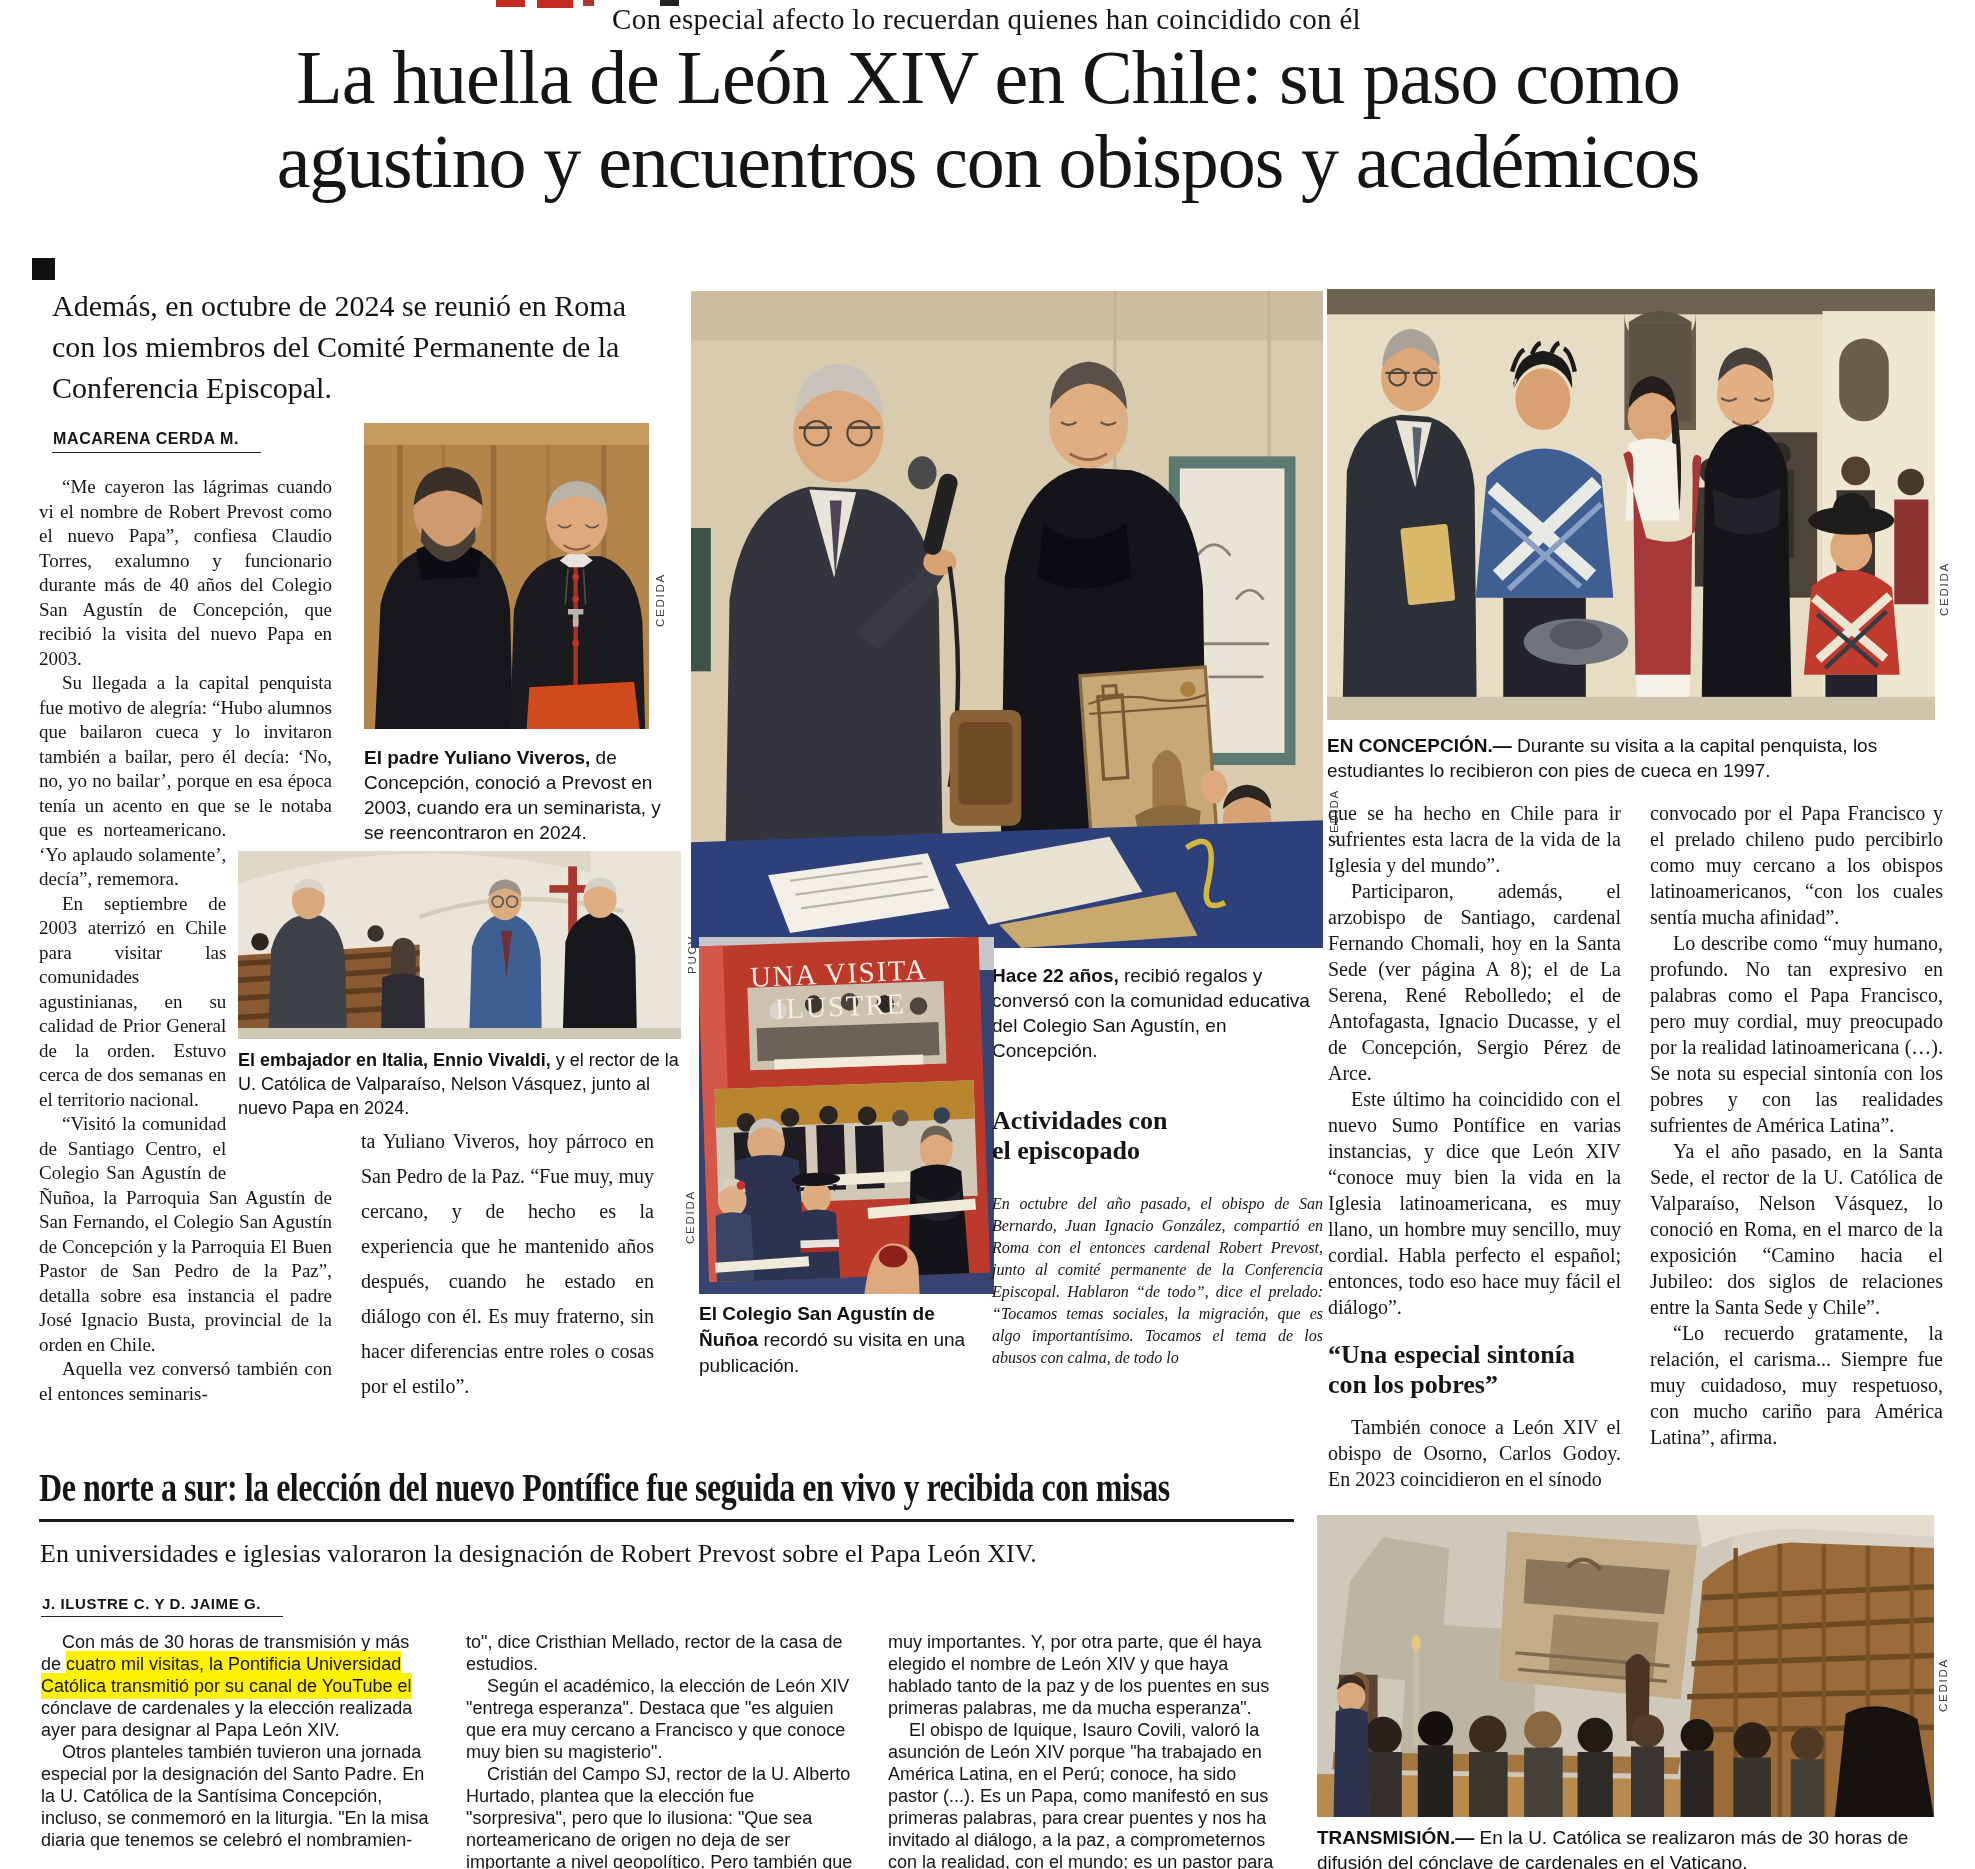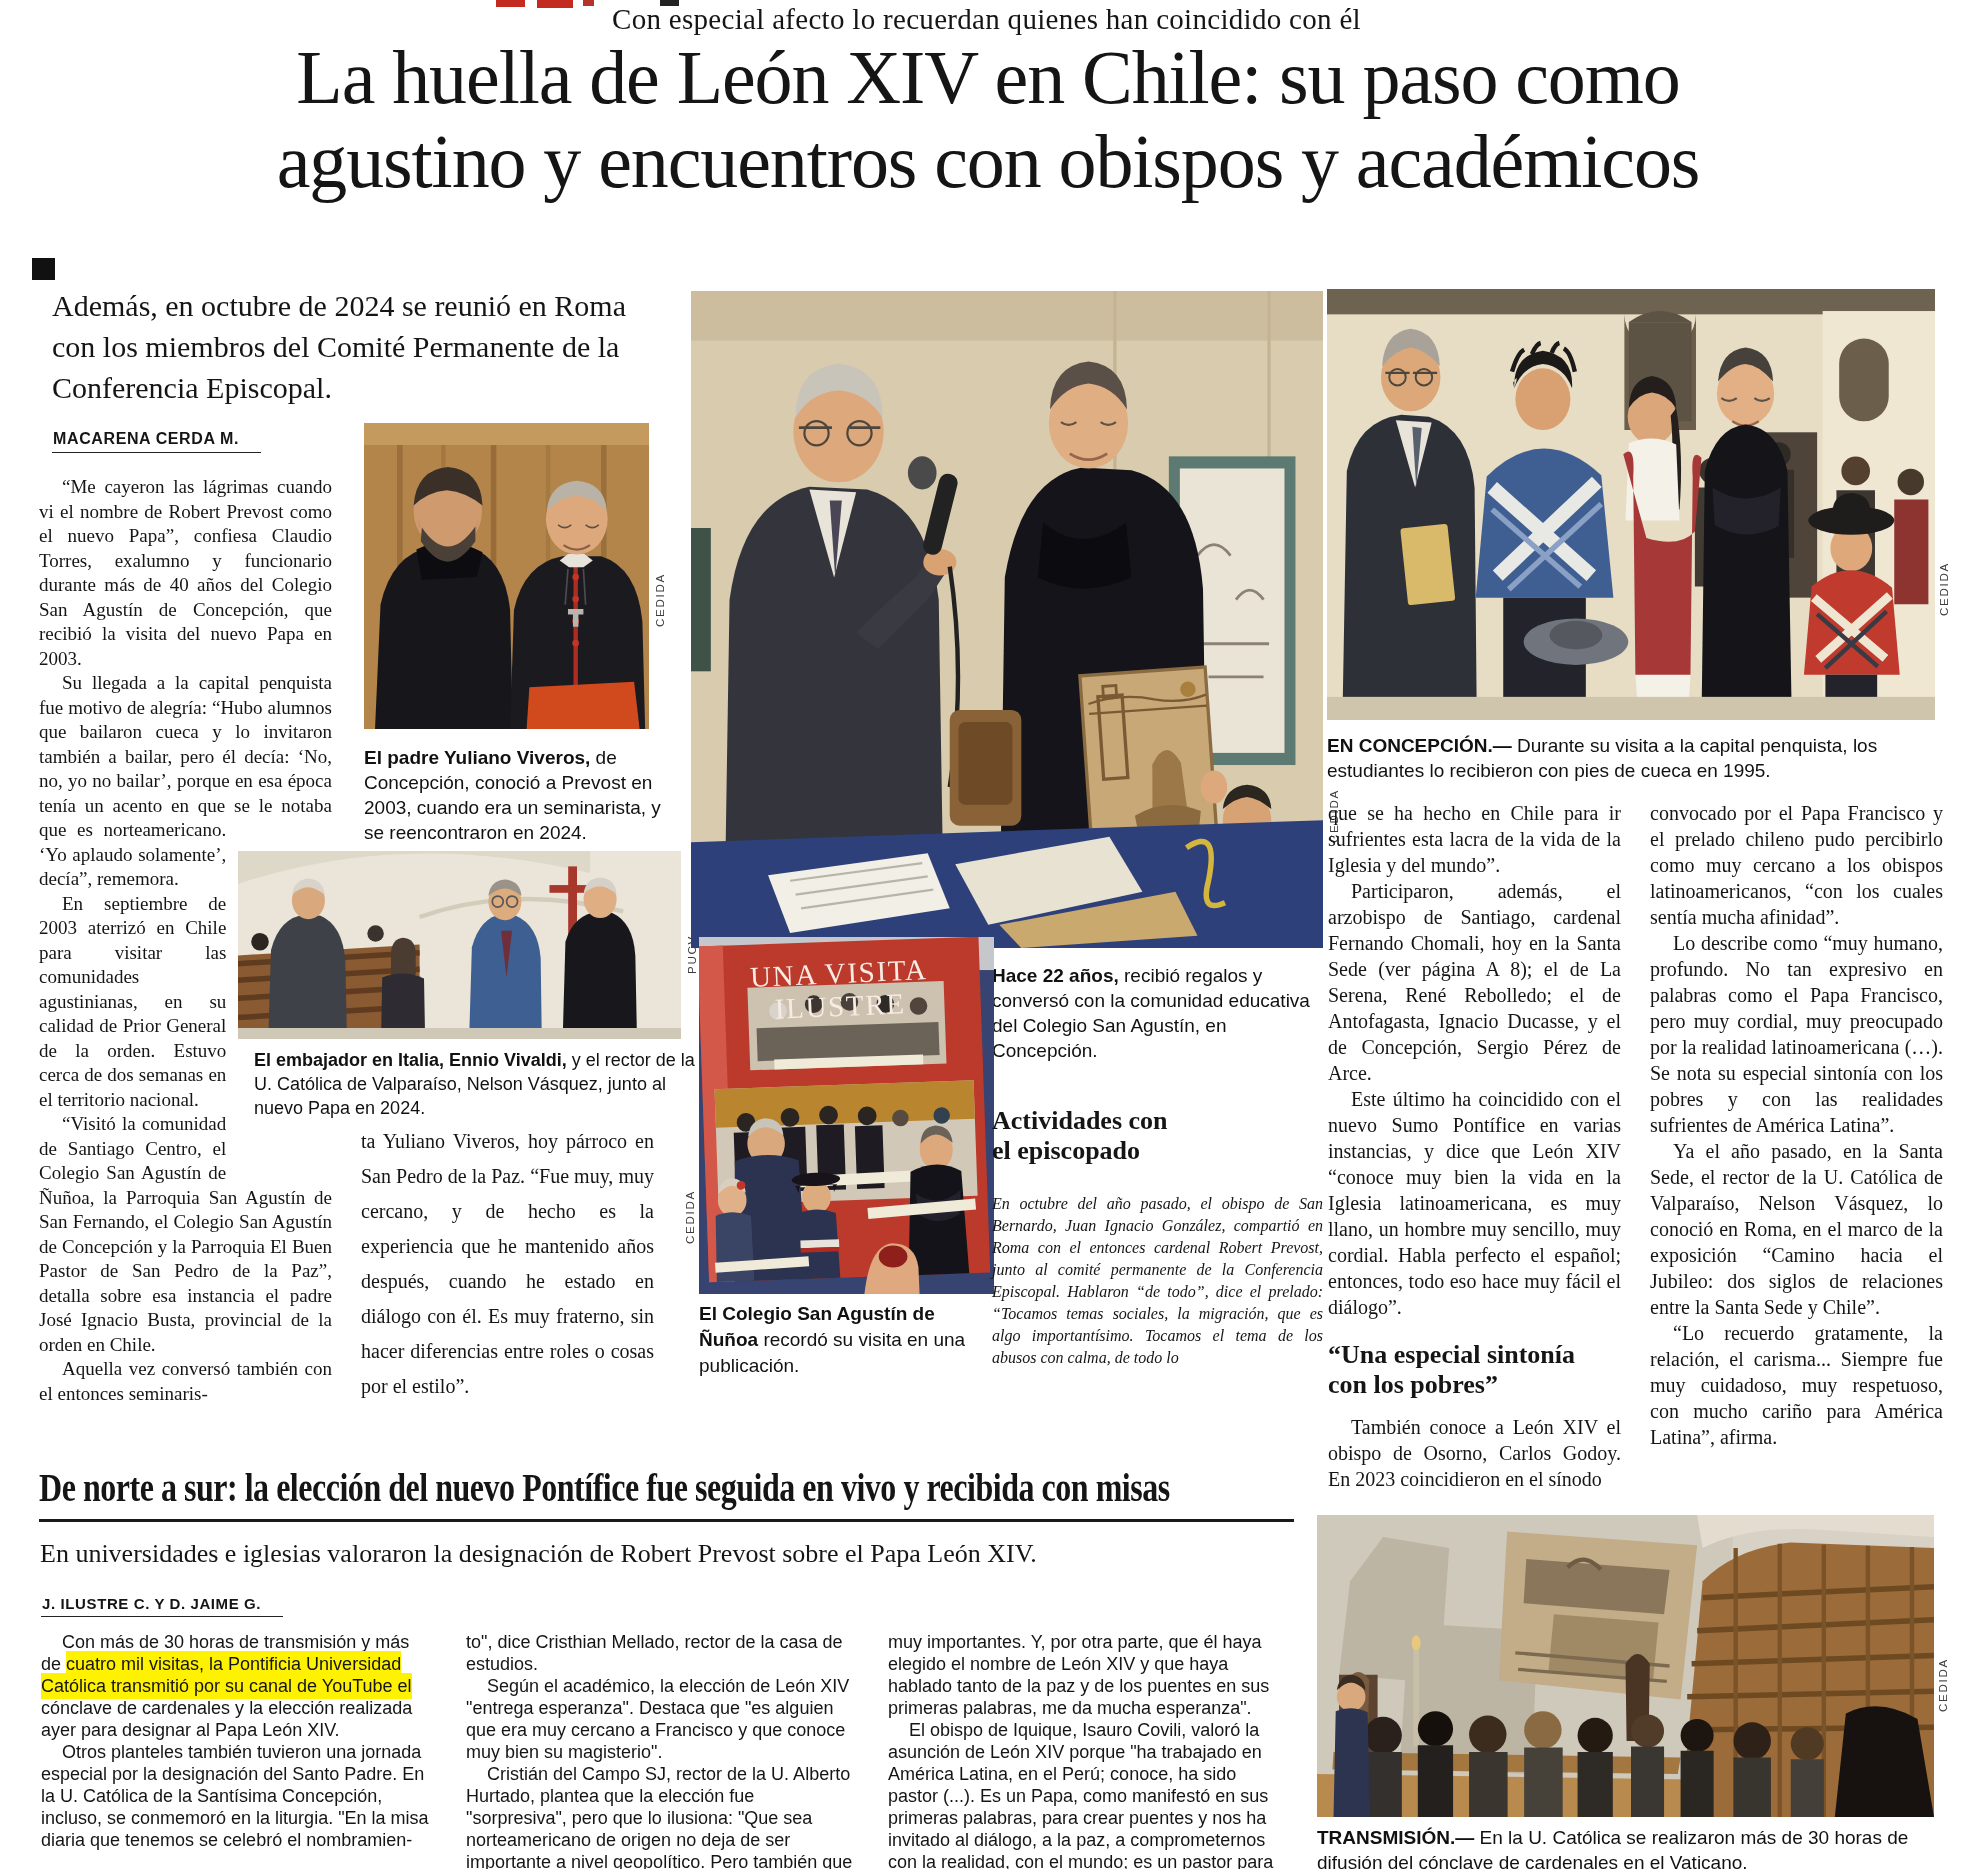--- a/index.html
+++ b/index.html
@@ -37,21 +37,21 @@
   .subhead { font-weight:bold; font-size:26px; line-height:30px; white-space:pre-line;
     text-align:left; text-indent:0; }
   .subhead1 { left:992px; top:1106px; width:331px; position:absolute; }
   .col5 .subhead { margin:20px 0 14.3px 0; }
 
   
   .cap { font-family:"Liberation Sans", sans-serif; font-size:19px; line-height:25px;
     text-align:left; color:#111; }
   .cap b { font-weight:bold; }
   .cap1 { left:364px; top:745px; width:311px; }
-  .cap2 { left:238px; top:1048px; width:443px; font-size:18px; line-height:24px;margin-left:16px; }
+  .cap2 { left:238px; top:1048px; width:443px; font-size:18px; line-height:24px; }
   .capC { left:992px; top:963px; width:331px; }
   .capM { left:699px; top:1301px; width:295px; font-size:19px; line-height:26px; }
   .capR { left:1327px; top:733px; width:609px; }
   .capB { left:1317px; top:1825px; width:617px; }
 
   
   figure { position:absolute; }
   figure svg { display:block; width:100%; height:100%; }
   .photo1 { left:364px; top:423px; width:285px; height:306px; }
   .photo2 { left:238px; top:851px; width:443px; height:188px; }
@@ -392,21 +392,21 @@
         <path d="M918 402 Q920 372 952 370 Q986 372 986 402 Z" fill="#1f1d1c"></path>
         <path d="M880 540 Q952 480 1026 542 L1040 700 L866 700 Z" fill="#c03a2e"></path>
         <path d="M884 560 L1014 670 M1022 556 L892 672" stroke="#efe6d2" stroke-width="16"></path>
         <path d="M890 590 L1000 685 M1016 585 L905 688" stroke="#3a3a44" stroke-width="8"></path>
         <path d="M905 700 h94 v82 h-94 z" fill="#23242b"></path>
       </g>
       <rect y="740" width="1104" height="42" fill="#cfc5ac"></rect>
     </svg>
   </figure>
   <div class="credit" style="left:1937px; top:562px;">CEDIDA</div>
-  <p class="abs cap capR"><b>EN CONCEPCIÓN.—</b><span> Durante su visita a la capital penquista, los estudiantes lo recibieron con pies de cueca en 1995.</span></p>
+  <p class="abs cap capR"><b>EN CONCEPCIÓN.—</b><span> Durante su visita a la capital penquista, los estudiantes lo recibieron con pies de cueca en 1997.</span></p>
 
   <div class="abs col5 sercol">
     <p style="text-indent:0;">que se ha hecho en Chile para ir sufrientes esta lacra de la vida de la Iglesia y del mundo”.</p>
     <p>Participaron, además, el arzobispo de Santiago, cardenal Fernando Chomali, hoy en la Santa Sede (ver página A 8); el de La Serena, René Rebolledo; el de Antofagasta, Ignacio Ducasse, y el de Concepción, Sergio Pérez de Arce.</p>
     <p>Este último ha coincidido con el nuevo Sumo Pontífice en varias instancias, y dice que León XIV “conoce muy bien la vida en la Iglesia latinoamericana, es muy llano, un hombre muy sencillo, muy cordial. Habla perfecto el español; entonces, todo eso hace muy fácil el diálogo”.</p>
     <h3 class="subhead">“Una especial sintonía
 con los pobres”</h3>
     <p>También conoce a León XIV el obispo de Osorno, Carlos Godoy. En 2023 coincidieron en el sínodo</p>
   </div>
 

